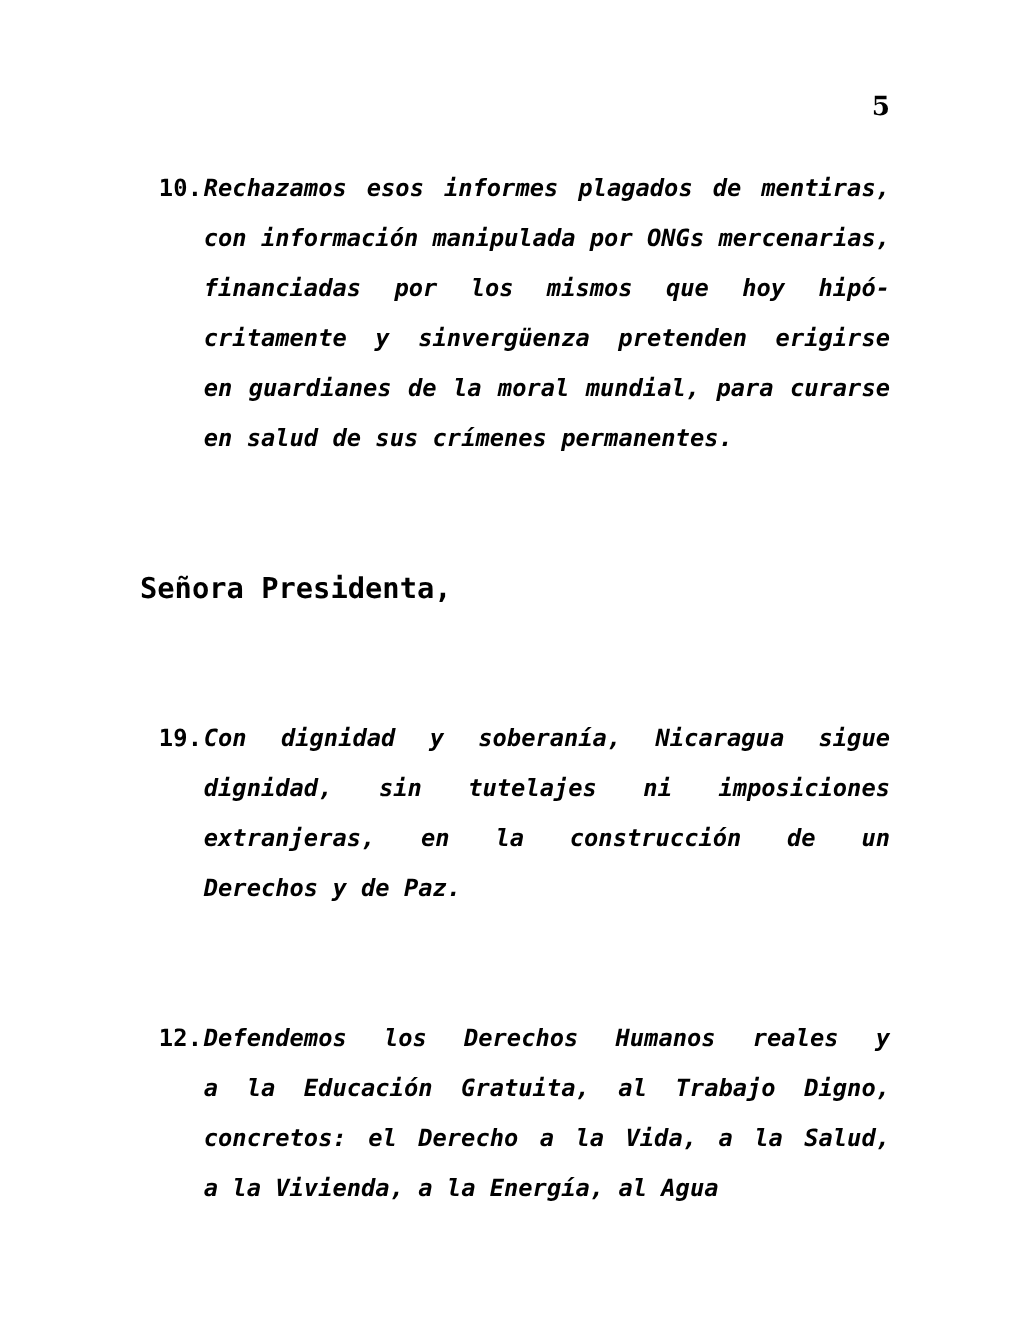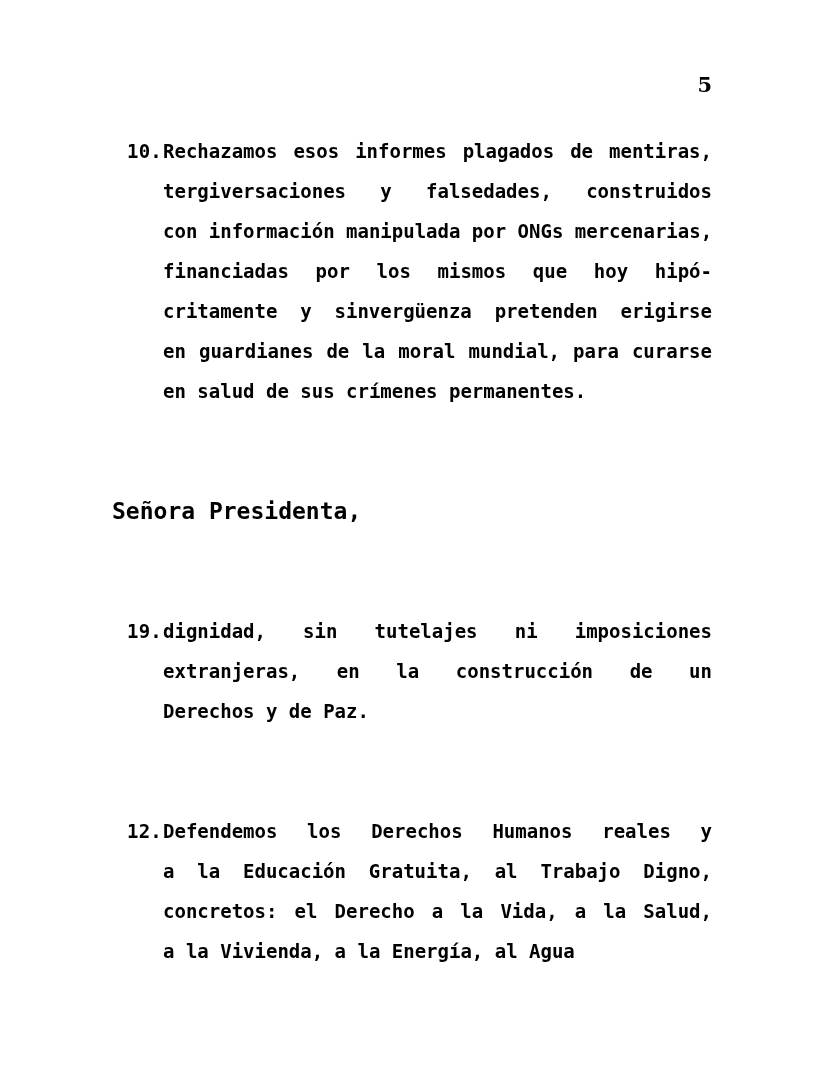--- a/index.html
+++ b/index.html
@@ -58,20 +58,21 @@
     width: 44px;
     text-align: left;
     font-weight: 700;
     font-size: 19px;
     line-height: 40px;
     letter-spacing: 0.2px;
     white-space: nowrap;
   }
   .lines {
     width: 549px;
+    font-style: italic;
   }
   
   .ln {
     display: block;
     width: 549px;
     height: 40px;
     line-height: 40px;
     font-weight: 700;
     font-size: 19px;
     white-space: pre;
@@ -103,32 +104,32 @@
 <div class="page">
 
   <div class="page-number">5</div>
 
   <div class="body-col">
 
   <div class="block numbered gap-para">
         <div class="marker">10.</div>
         <div class="lines">
           <div class="ln">Rechazamos esos informes plagados de mentiras,</div>
-          <div class="ln">tergiversaciones y falsedades, construidos</div>
           <div class="ln">con información manipulada por ONGs mercenarias,</div>
           <div class="ln">financiadas por los mismos que hoy hipó-</div>
           <div class="ln">critamente y sinvergüenza pretenden erigirse</div>
           <div class="ln">en guardianes de la moral mundial, para curarse</div>
           <div class="ln last">en salud de sus crímenes permanentes.</div>
         </div>
       </div>
       <div class="block plain gap-para">Señora Presidenta,</div>
       <div class="block numbered gap-para">
         <div class="marker">19.</div>
         <div class="lines">
+          <div class="ln">Con dignidad y soberanía, Nicaragua sigue</div>
           <div class="ln">dignidad, sin tutelajes ni imposiciones</div>
           <div class="ln">extranjeras, en la construcción de un</div>
           <div class="ln last">Derechos y de Paz.</div>
         </div>
       </div>
       <div class="block numbered">
         <div class="marker">12.</div>
         <div class="lines">
           <div class="ln">Defendemos los Derechos Humanos reales y</div>
           <div class="ln">a la Educación Gratuita, al Trabajo Digno,</div>

